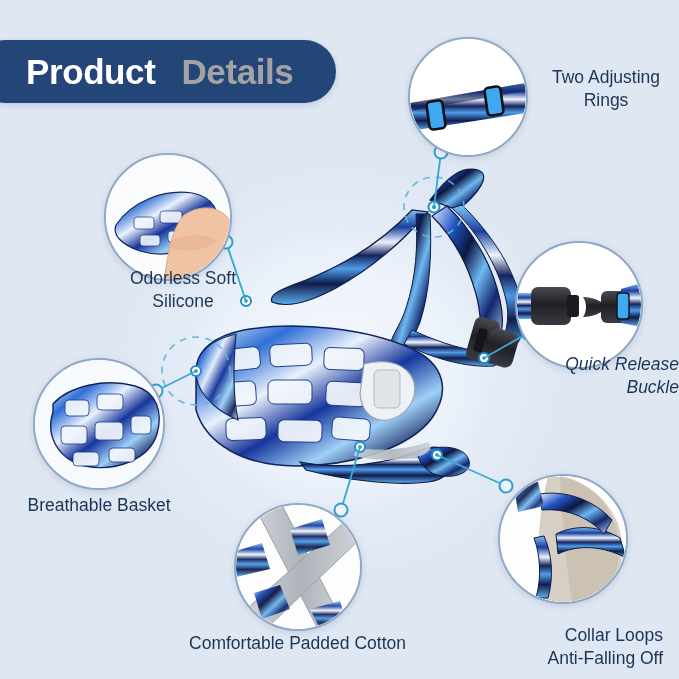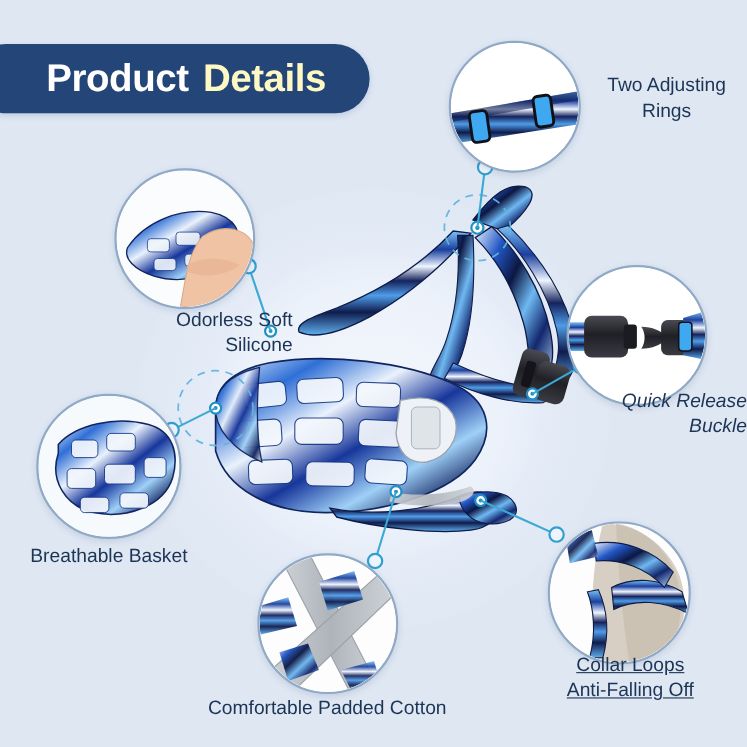--- a/index.html
+++ b/index.html
@@ -31,22 +31,22 @@
     background:#234578;
     border-radius:34px;
     display:flex;align-items:center;
     padding-left:52px;
     box-sizing:border-box;
     box-shadow:0 2px 6px rgba(35,69,120,0.18);
   }
   .banner span{
     font-size:35px;font-weight:bold;letter-spacing:-0.4px;line-height:1;
   }
-  .b-white{color:#ffffff;margin-left:16px;}
-  .b-accent{color:#fef9c3;margin-left:13px;}
+  .b-white{color:#ffffff;}
+  .b-accent{color:#a3a3a3;margin-left:26px;}
 
   
   .bub{
     position:absolute;border-radius:50%;
     background:#ffffff;
     border:2px solid #8fa9c6;
     box-shadow:0 2px 7px rgba(60,90,130,0.18);
     overflow:hidden;
   }
   .bub-inner{position:absolute;inset:0;border-radius:50%;overflow:hidden;}
@@ -234,21 +234,21 @@
           <rect x="28" y="62" width="20" height="12" rx="3"></rect>
           <rect x="54" y="56" width="22" height="12" rx="3"></rect>
           <rect x="34" y="80" width="20" height="11" rx="3"></rect>
           <rect x="62" y="76" width="22" height="11" rx="3"></rect>
         </g>
         <path d="M78 60 C96 48 116 52 124 66 L124 124 L58 124 C62 104 64 76 78 60 Z" fill="#f0c3a4" stroke="#d8a989" stroke-width="1"></path>
         <path d="M64 86 C78 78 96 78 112 86 C100 96 78 98 64 92 Z" fill="#e8b496" opacity="0.75"></path>
       </svg>
     </div>
   </div>
-  <div class="lbl" style="left:100px;top:267px;width:166px;text-align:right;margin-top:12px;">Odorless Soft
+  <div class="lbl" style="left:100px;top:267px;width:166px;text-align:center;">Odorless Soft
 Silicone</div>
 
   <div class="bub" style="left:515px;top:241px;width:124px;height:124px;">
     <div class="bub-inner">
       <svg viewBox="0 0 124 124" width="124" height="124">
         <rect width="124" height="124" fill="#ffffff"></rect>
 
         <path d="M0 50 L18 50 L18 76 L0 76 Z" fill="url(#strapG)"></path>
         <rect x="14" y="44" width="40" height="38" rx="7" fill="url(#blkG)"></rect>
         <rect x="50" y="52" width="12" height="22" rx="3" fill="#1b1b22"></rect>
@@ -309,16 +309,16 @@
 
         <path d="M56 58 C76 48 100 50 120 62 L126 82 C104 70 78 68 58 78 Z" fill="url(#strapG)" stroke="#0d1a45" stroke-width="1"></path>
 
         <path d="M40 18 C66 14 94 24 112 44 L104 58 C88 40 64 32 42 34 Z" fill="url(#strapG2)" stroke="#0d1a45" stroke-width="1"></path>
 
         <path d="M44 60 C52 78 54 100 48 122 L36 122 C42 100 40 78 34 62 Z" fill="url(#strapG)" stroke="#0d1a45" stroke-width="1"></path>
         <path d="M14 10 L38 6 L44 30 L18 36 Z" fill="url(#strapG2)" opacity="0.9"></path>
       </svg>
     </div>
   </div>
-  <div class="lbl" style="left:483px;top:593px;width:180px;text-align:center;text-decoration:underline;">Collar Loops
+  <div class="lbl" style="left:483px;top:624px;width:180px;text-align:right;">Collar Loops
 Anti-Falling Off</div>
 
 </div>
 
 </body></html>

